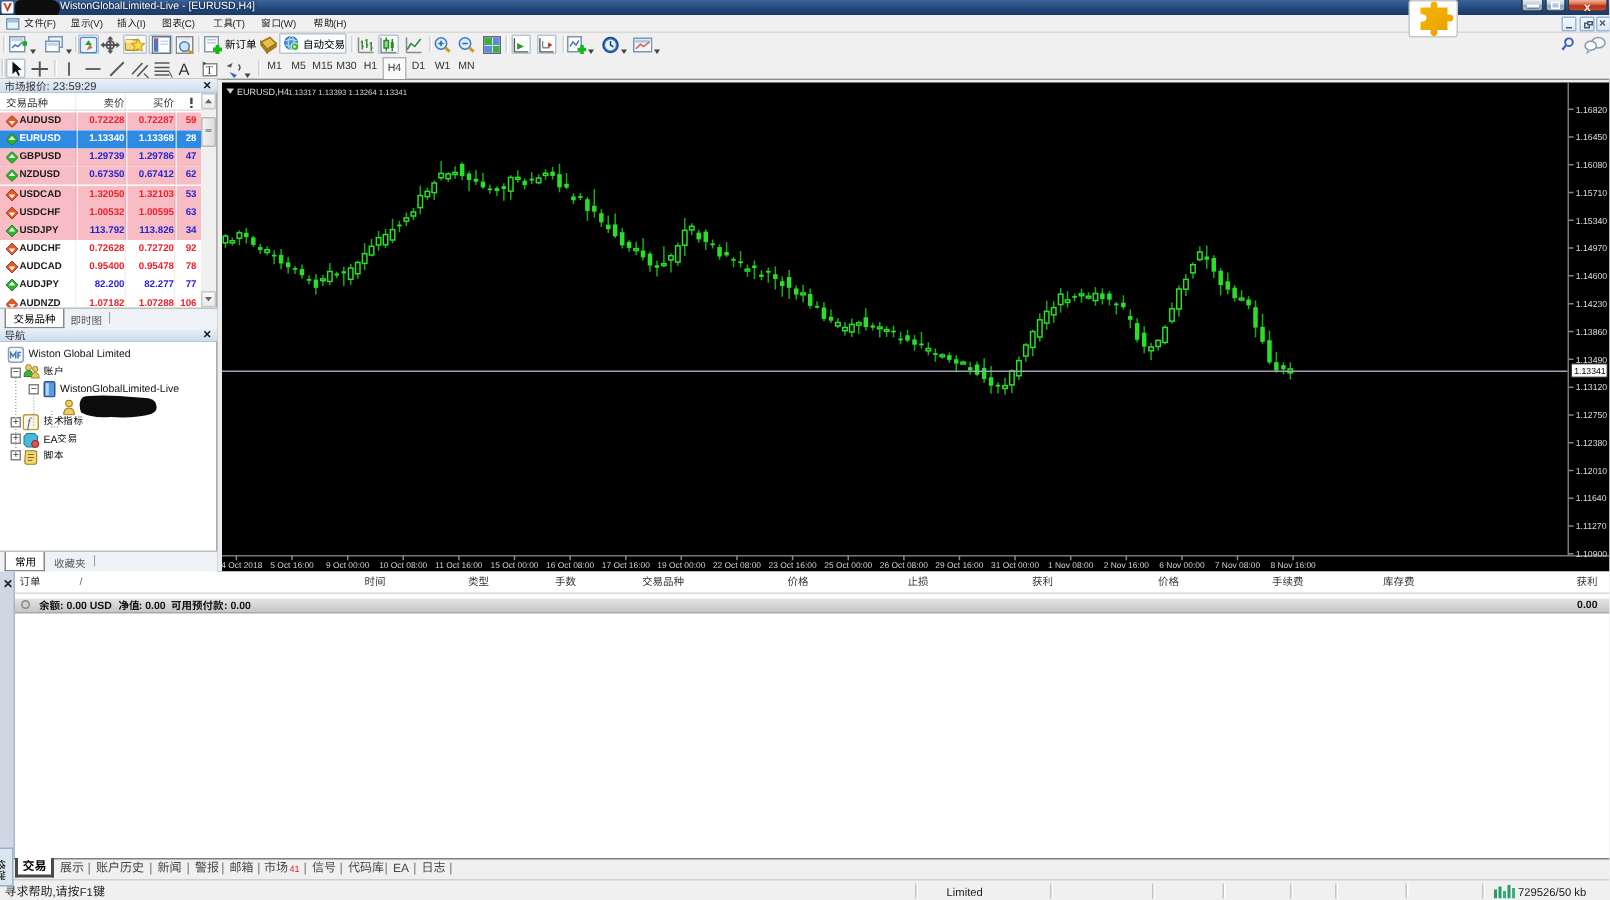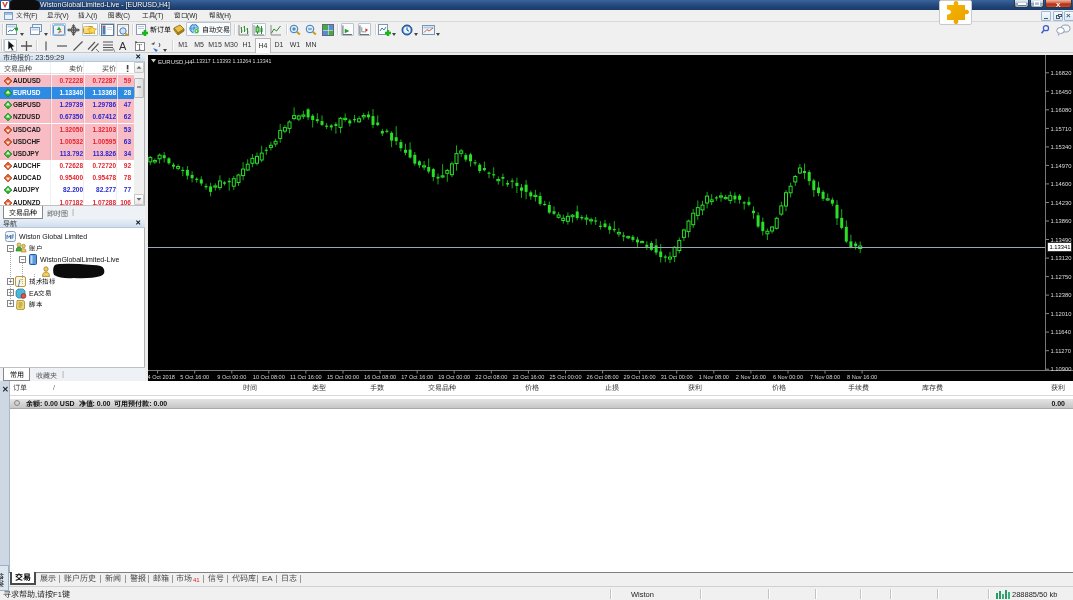--- a/index.html
+++ b/index.html
@@ -1382,29 +1382,29 @@
         <use href="#c34"></use>
       </svg><svg class="k" style="width:8px;height:8px;vertical-align:-1.0px;" viewBox="0 -220 250 250">
         <use href="#c14"></use>
       </svg>,<svg class="k" style="width:8px;height:8px;vertical-align:-1.0px;" viewBox="0 -220 250 250">
         <use href="#c79"></use>
       </svg><svg class="k" style="width:8px;height:8px;vertical-align:-1.0px;" viewBox="0 -220 250 250">
         <use href="#c43"></use>
       </svg>F1<svg class="k" style="width:8px;height:8px;vertical-align:-1.0px;" viewBox="0 -220 250 250">
         <use href="#c83"></use>
       </svg></span>
-    <span style="position:absolute;left:631px;top:3px">Wiston</span>
+    <span style="position:absolute;left:631px;top:3px">Limited</span>
     <div class="ssep" style="left:610px"></div>
     <div class="ssep" style="left:700px"></div>
     <div class="ssep" style="left:768px"></div>
     <div class="ssep" style="left:815px"></div>
     <div class="ssep" style="left:860px"></div>
     <div class="ssep" style="left:890px"></div>
     <div class="ssep" style="left:937px"></div>
     <div class="ssep" style="left:988px"></div>
     <svg width="14" height="10" viewBox="0 0 14 10" style="position:absolute;left:996px;top:2px">
       <rect x="0" y="4" width="2" height="6" fill="#2a9a6a"></rect>
       <rect x="3" y="2" width="2" height="8" fill="#2a9a6a"></rect>
       <rect x="6" y="5" width="2" height="5" fill="#3ab07a"></rect>
       <rect x="9" y="1" width="2" height="9" fill="#2a9a6a"></rect>
       <rect x="12" y="3" width="2" height="7" fill="#3ab07a"></rect>
     </svg>
-    <span style="position:absolute;left:1012px;top:3px">288885/50 kb</span>
+    <span style="position:absolute;left:1012px;top:3px">729526/50 kb</span>
   </div>
 </body></html>

